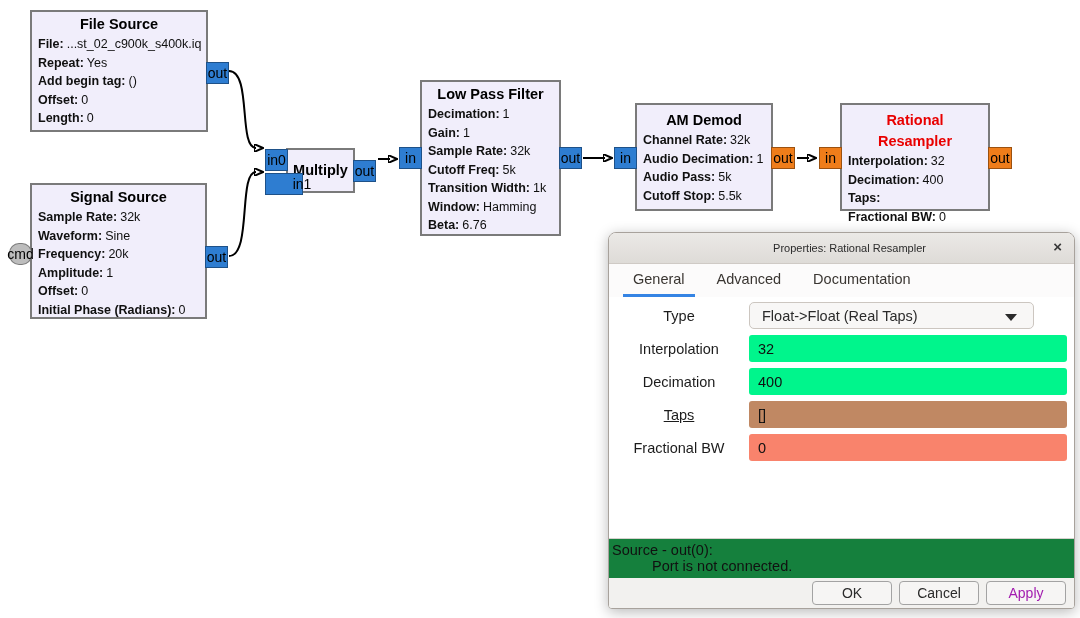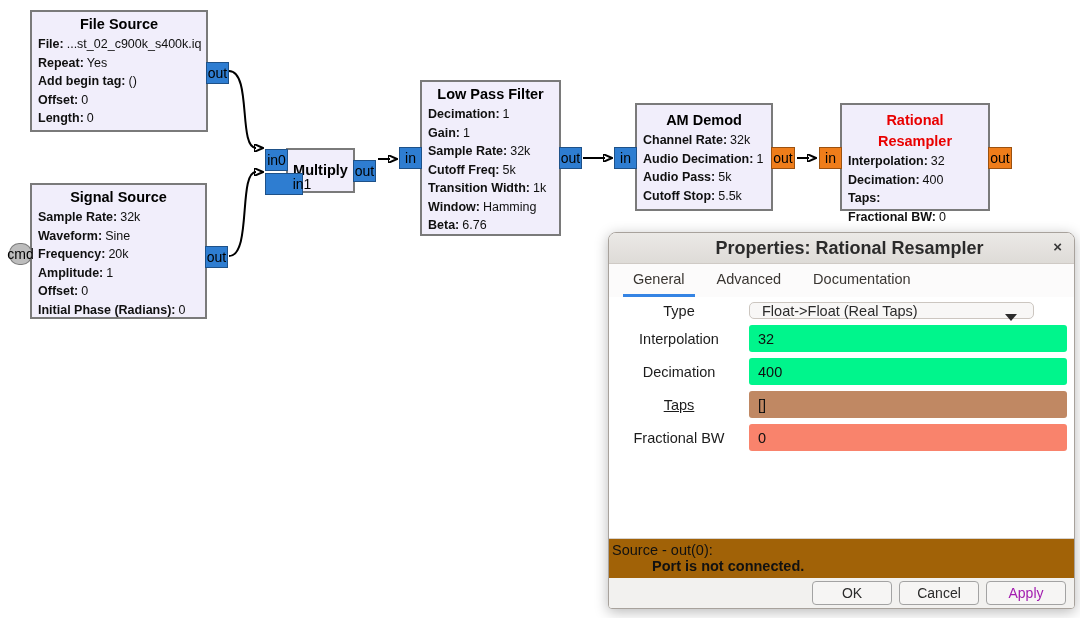--- a/index.html
+++ b/index.html
@@ -22,44 +22,44 @@
 
   .wires{position:absolute;left:0;top:0;width:1080px;height:618px;z-index:0;}
   .wires path{stroke:#000;stroke-width:2;fill:none;}
 
   
   .dialog{position:absolute;left:608px;top:232px;width:465px;height:375px;background:#ffffff;
           border:1px solid #a8a29c;border-radius:8px 8px 4px 4px;box-shadow:0 3px 14px rgba(0,0,0,.28);
           display:flex;flex-direction:column;z-index:5;overflow:hidden;}
   .titlebar{height:30px;flex:0 0 30px;background:linear-gradient(#ebe9e6,#dedbd7);border-bottom:1px solid #cfcac5;
             display:flex;align-items:center;justify-content:center;position:relative;}
-  .dlg-title{font-weight:bold;font-size:18px;color:#2b2b2b;margin-left:16px;}
+  .dlg-title{font-weight:normal;font-size:11px;color:#2b2b2b;margin-left:16px;}
   .close{position:absolute;right:12px;top:5px;font-size:15px;font-weight:bold;color:#3a3a3a;cursor:pointer;line-height:18px;}
   .tabs{height:33px;flex:0 0 33px;display:flex;align-items:stretch;padding-left:14px;background:#fcfbfb;}
   .tab{display:flex;align-items:center;padding:0 10px;margin-right:12px;font-size:14.5px;color:#3a3632;
        border-bottom:3px solid transparent;cursor:pointer;}
   .tab.active{border-bottom-color:#3584e4;}
   .content{padding-top:5px;}
   .row{display:flex;align-items:center;margin-bottom:6px;}
   .rlabel{width:140px;flex:0 0 140px;text-align:center;font-size:14.5px;color:#1c1c1c;}
   .rlabel.underlined{text-decoration:underline;}
   .fieldwrap{flex:1;margin-right:7px;}
-  .dropdown{width:285px;height:17px;box-sizing:border-box;background:#f8f7f6;border:1px solid #ccc6c0;
+  .dropdown{width:285px;height:27px;box-sizing:border-box;background:#f8f7f6;border:1px solid #ccc6c0;
             border-radius:5px;display:flex;align-items:center;padding:0 12px;font-size:14.5px;color:#2b2b2b;
             position:relative;cursor:pointer;}
   .caret{position:absolute;right:16px;top:11px;width:0;height:0;border-left:6px solid transparent;
          border-right:6px solid transparent;border-top:7px solid #2b2b2b;}
   .field{width:100%;height:27px;box-sizing:border-box;border:none;border-radius:3px;padding:0 9px;
          font-size:14.5px;font-family:"Liberation Sans",sans-serif;color:#101010;outline:none;}
   .field.green{background:#00f58c;}
   .field.brown{background:#c08863;}
   .field.salmon{background:#f9836c;}
   .spacer{flex:1;}
-  .errorarea{border-top:1px solid #d6d2ce;padding:3px 3px 4px 3px;font-size:14.5px;color:#111;background:#a16207;}
-  .errorarea .indent{padding-left:40px;font-weight:bold;}
+  .errorarea{border-top:1px solid #d6d2ce;padding:3px 3px 4px 3px;font-size:14.5px;color:#111;background:#15803d;}
+  .errorarea .indent{padding-left:40px;}
   .footer{flex:0 0 30px;display:flex;align-items:center;justify-content:flex-end;gap:7px;
           padding:0 8px;background:#f2f1ef;}
   .btn{width:80px;height:24px;background:#f6f5f4;border:1px solid #a3a3a3;border-radius:4px;
        font-size:14px;font-family:"Liberation Sans",sans-serif;color:#2b2b2b;cursor:pointer;}
   .btn.disabled{color:#a21caf;cursor:default;}
 </style>
 </head>
 <body>
 
 <div class="canvas">

